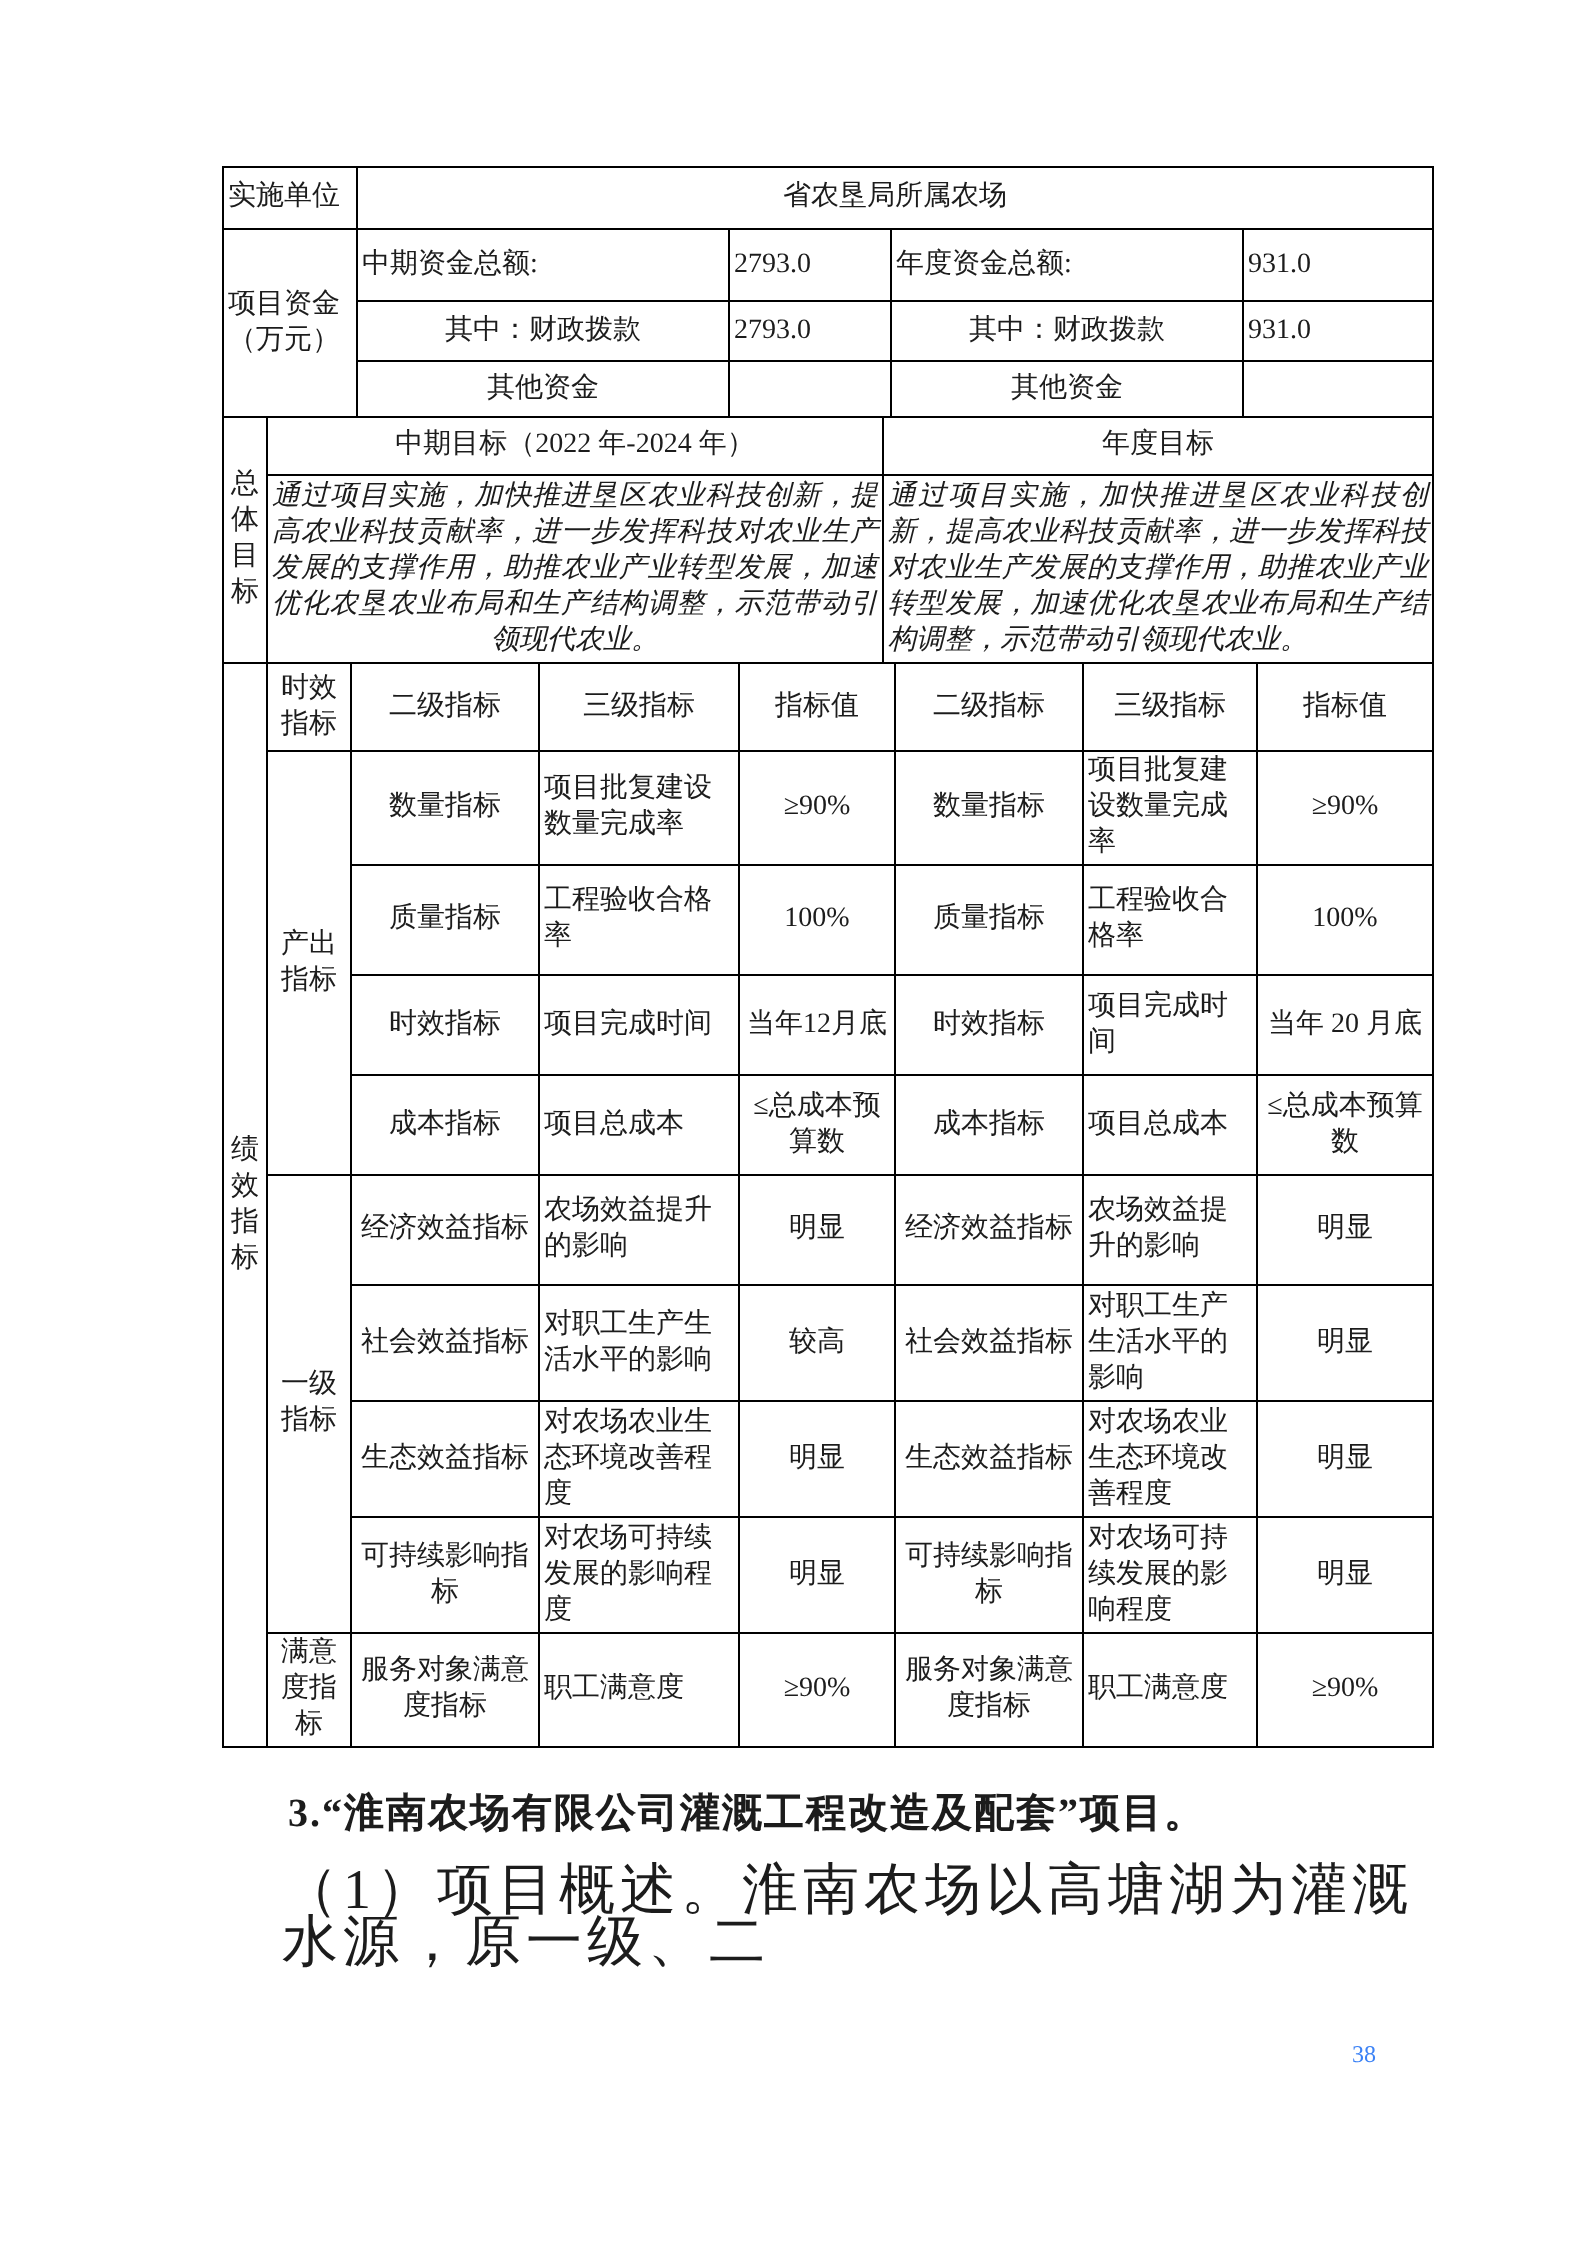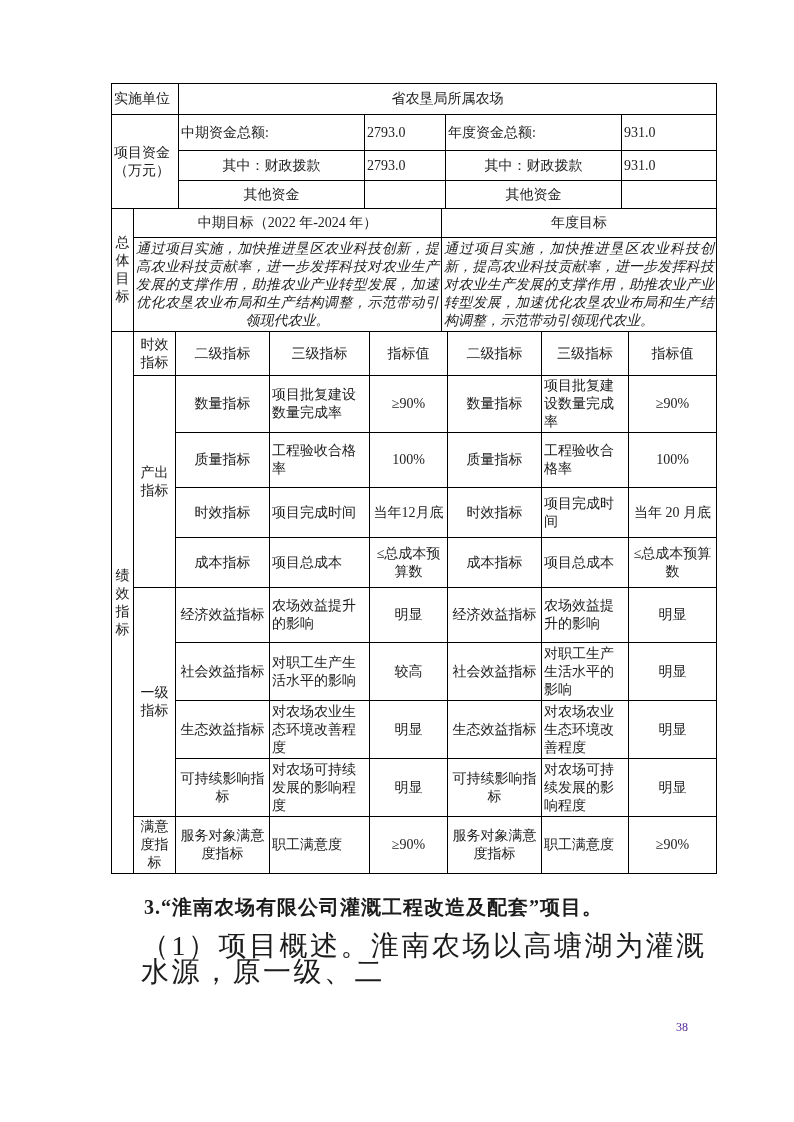--- a/index.html
+++ b/index.html
@@ -24,21 +24,21 @@
   .vlabel{text-align:center;padding:0 1px;}
   .heading{
     margin:19px 0 0 33px;font-size:20px;line-height:28px;font-weight:bold;
     letter-spacing:1px;
   }
   .para{
     margin:12px 0 0 30px;width:576px;font-size:28px;line-height:26px;
     letter-spacing:2.5px;
   }
   .pagenum{
-    position:absolute;left:676px;top:1020px;font-size:12px;color:#4c1d95;
+    position:absolute;left:676px;top:1020px;font-size:12px;color:#3b82f6;
   }
 </style>
 </head>
 <body>
 
 <div class="page">
   <div class="doc">
 
     <table class="first">
       <colgroup>

